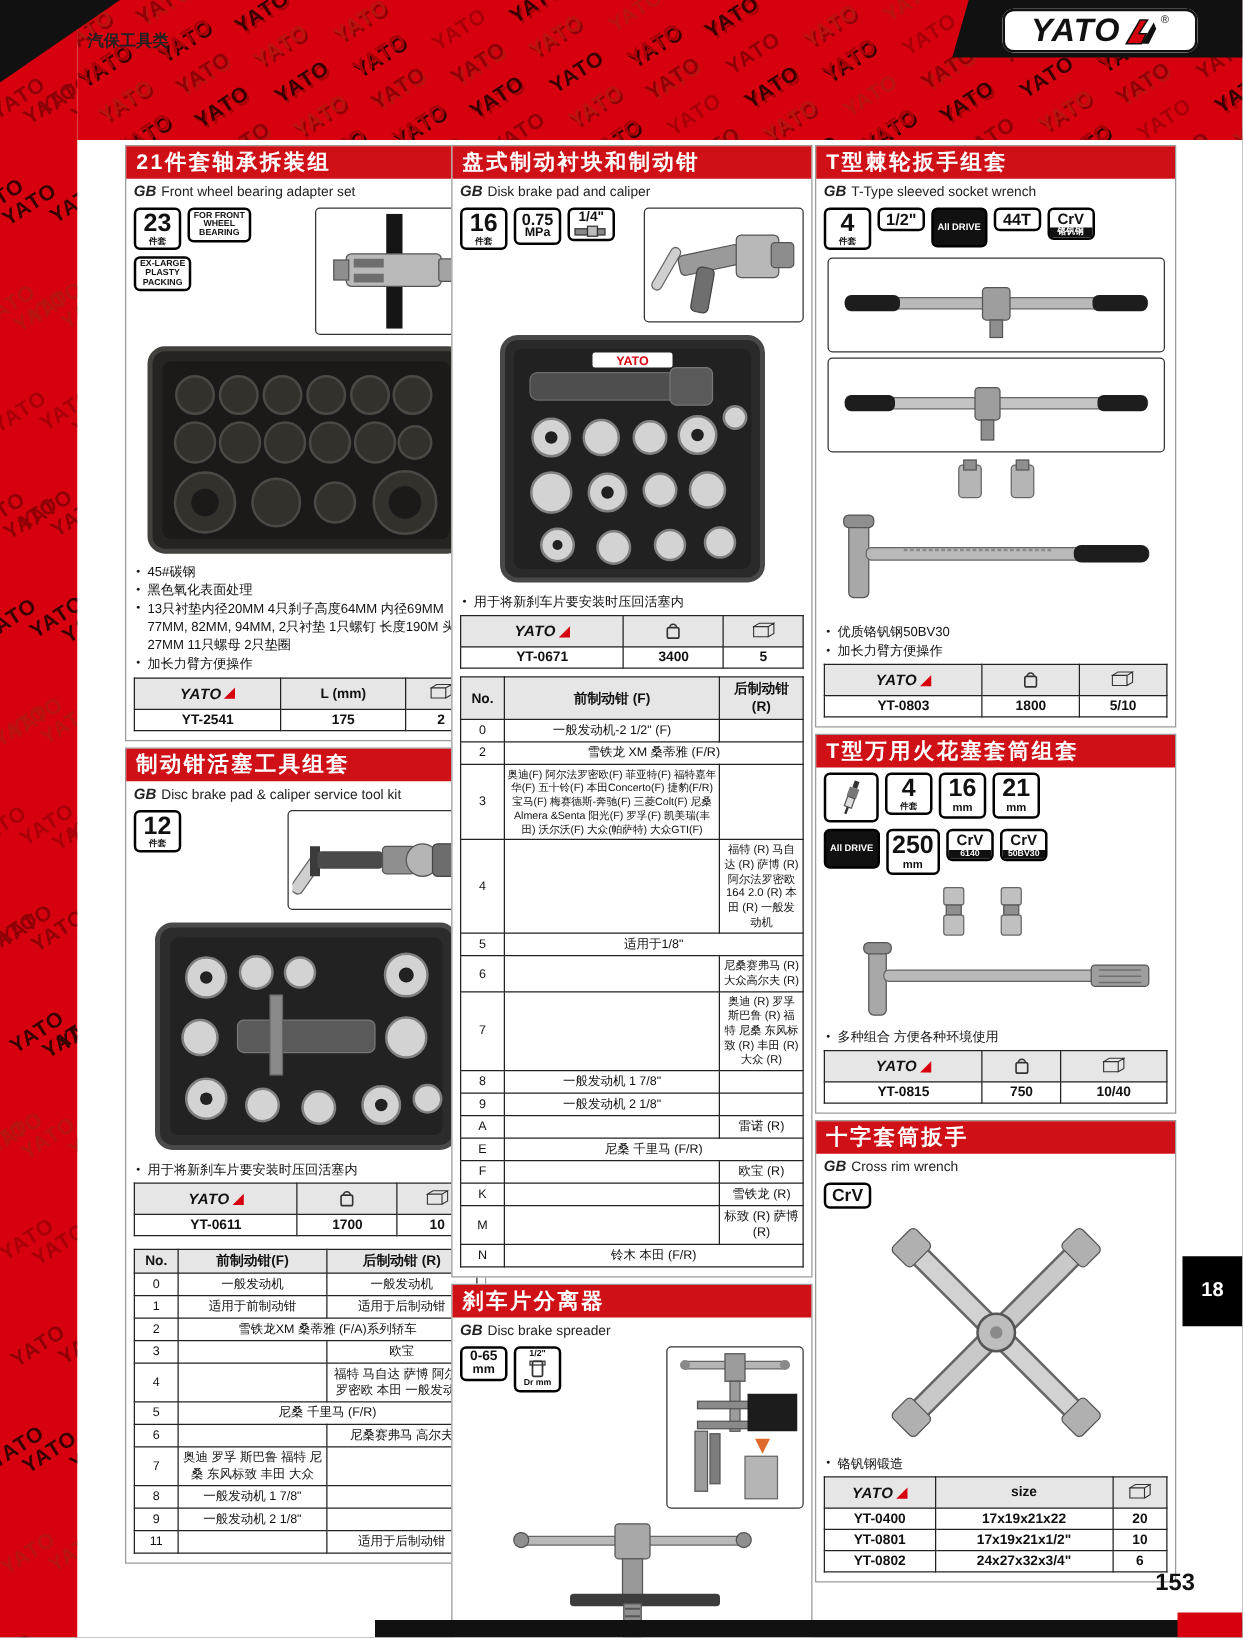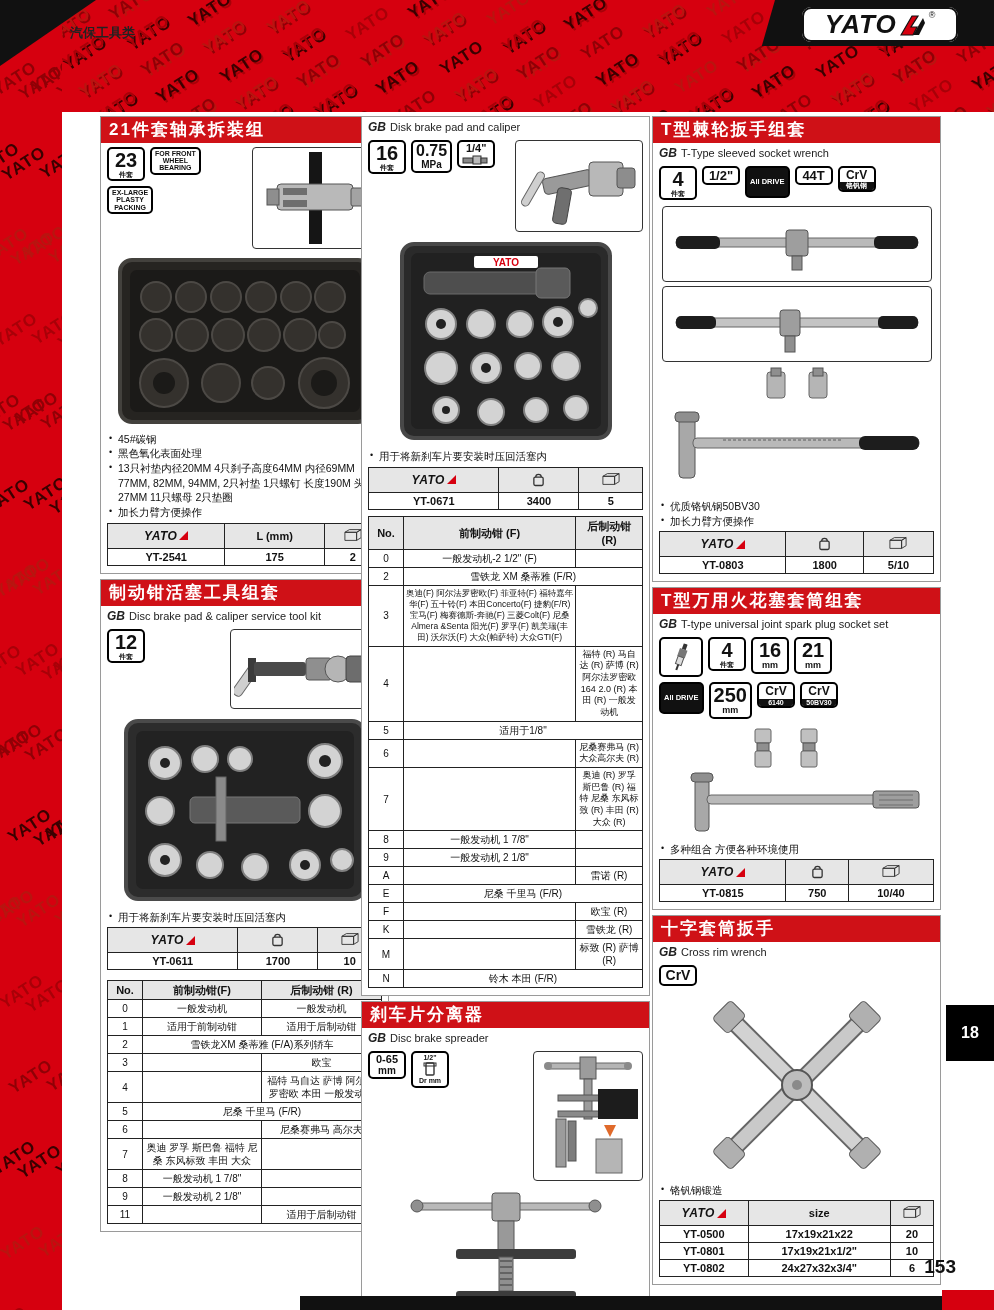--- a/index.html
+++ b/index.html
@@ -253,20 +253,23 @@
     </span>
     <span class="logo-reg">®</span>
   </div>
 
   <div class="content">
 
     <div class="col col1">
 
       <section class="prod">
         <h2 class="ttl">21件套轴承拆装组</h2>
+        <div class="sub">
+          <span class="gb">GB</span><span>Front wheel bearing adapter set</span>
+        </div>
         <div class="brow">
           <div class="badges">
             <div class="badge">
               <span class="b-big">23</span>
               <span class="b-sm">件套</span>
             </div>
             <div class="badge">
               <span class="b-sm">FOR FRONT</span>
               <span class="b-sm">WHEEL</span>
               <span class="b-sm">BEARING</span>
@@ -477,31 +480,32 @@
                 <td>适用于后制动钳</td>
               </tr>
         </tbody>
           </table>
       </section>
     </div>
 
     <div class="col col2">
 
       <section class="prod">
+        <h2 class="ttl">盘式制动衬块和制动钳</h2>
         <div class="sub">
           <span class="gb">GB</span><span>Disk brake pad and caliper</span>
         </div>
         <div class="brow">
           <div class="badges">
             <div class="badge">
               <span class="b-big">16</span>
               <span class="b-sm">件套</span>
             </div>
             <div class="badge">
-              <span class="b-big" style="font-size:16px">0.75</span>
+              <span class="b-big" style="font-size:13px">0.75</span>
               <span class="b-sm" style="font-size:10px">MPa</span>
             </div>
             <div class="badge">
               <span class="b-big" style="font-size:11px">1/4"</span>
               <svg width="26" height="10" viewBox="0 0 26 10">
                   <rect x="1" y="3" width="10" height="5" fill="#888" stroke="#333"></rect>
                   <rect x="11" y="1" width="8" height="8" fill="#bbb" stroke="#333"></rect>
                   <rect x="19" y="3" width="6" height="5" fill="#888" stroke="#333"></rect>
                 </svg>
             </div>
@@ -798,23 +802,20 @@
             <td class="mod">YT-0803</td>
             <td>1800</td>
             <td>5/10</td>
           </tr>
         </tbody>
           </table>
       </section>
 
       <section class="prod">
         <h2 class="ttl">T型万用火花塞套筒组套</h2>
-        <div class="sub">
-          <span class="gb">GB</span><span>T-type universal joint spark plug socket set</span>
-        </div>
         <div class="brow" style="flex-wrap:wrap;">
           <div class="badges" style="max-width:100%">
             <div class="badge" style="width:34px;height:34px;align-items:center;justify-content:center">
               <svg width="12" height="28" viewBox="0 0 12 28" transform="rotate(20)">
                   <rect x="4" y="0" width="4" height="6" fill="#333"></rect>
                   <rect x="2" y="6" width="8" height="8" fill="#777"></rect>
                   <rect x="3" y="14" width="6" height="8" fill="#ddd" stroke="#555"></rect>
                   <rect x="5" y="22" width="2" height="6" fill="#333"></rect>
                 </svg>
             </div>
@@ -930,21 +931,21 @@
             <th><span class="slogo">
                     <b>YATO</b>
                     <span class="rtri"></span>
                   </span></th>
             <th>size</th>
             <th><svg width="18" height="14" viewBox="0 0 20 14" style="display:inline-block">
                     <path d="M1 4 L6 1 L19 1 L14 4 Z M1 4 L14 4 L14 13 L1 13 Z M14 4 L19 1 L19 10 L14 13 Z" fill="none" stroke="#333" stroke-width="1"></path>
                   </svg></th>
           </tr>
           <tr>
-            <td class="mod">YT-0500</td>
+            <td class="mod">YT-0400</td>
             <td>17x19x21x22</td>
             <td>20</td>
           </tr>
           <tr>
             <td class="mod">YT-0801</td>
             <td>17x19x21x1/2"</td>
             <td>10</td>
           </tr>
           <tr>
             <td class="mod">YT-0802</td>

